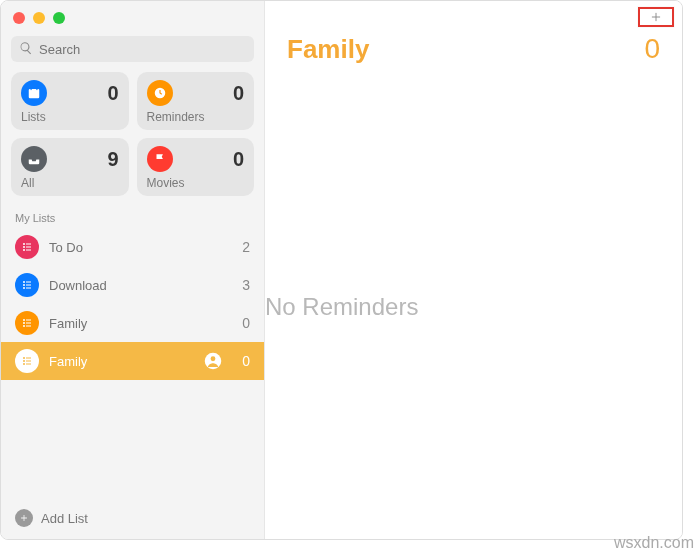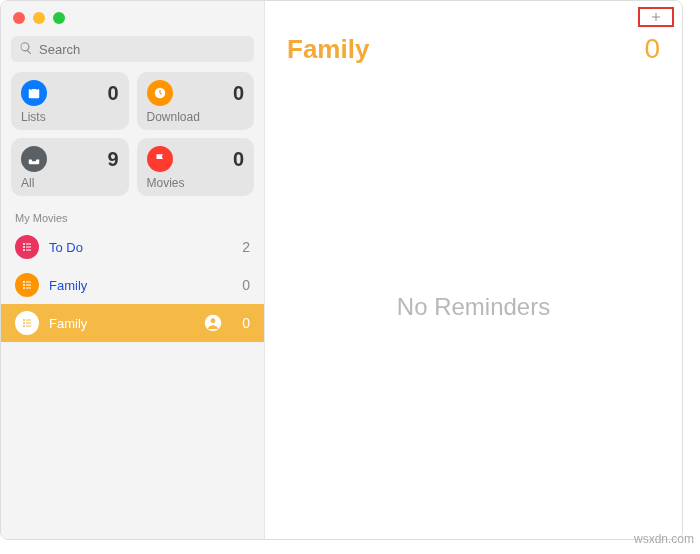--- a/index.html
+++ b/index.html
@@ -104,21 +104,21 @@
     color: #fff;
   }
   .list-row.selected .list-count { color: #fff; }
   .list-row.selected .list-name { color: #fff; }
   .list-icon {
     width: 24px; height: 24px; border-radius: 50%;
     display: flex; align-items: center; justify-content: center;
     flex-shrink: 0;
   }
   .list-icon svg { width: 12px; height: 12px; fill: #fff; }
-  .list-name { color: #1d4ed8; font-size: 13px; }
+  .list-name { color: #737373; font-size: 13px; }
   .shared-icon {
     width: 18px; height: 18px; margin-right: 4px;
   }
   .shared-icon svg { fill: #fff; width: 18px; height: 18px; }
   .footer {
     display: flex; align-items: center; gap: 8px;
     padding: 12px 14px;
     color: #777;
     cursor: pointer;
     font-size: 13px;
@@ -159,29 +159,28 @@
   .main-title {
     font-size: 26px; font-weight: 700;
   }
   .main-count {
     font-size: 28px; font-weight: 400;
   }
   .main-body {
     flex: 1;
     display: flex;
     align-items: center;
-    justify-content: center;
   }
   .empty-text {
     font-size: 24px; color: #b8b8b8; font-weight: 400;
   }
   .watermark {
     position: absolute;
-    bottom: 8px; right: 6px;
-    font-size: 12px; color: #aaa;
+    bottom: 2px; right: 6px;
+    font-size: 16px; color: #aaa;
     z-index: 10;
   }
 </style>
 </head>
 <body>
 
 <div class="app">
 
   <div class="sidebar">
     <div class="traffic">
@@ -219,21 +218,21 @@
       <div class="card">
         <div class="card-top">
           <div class="card-icon" style="background:#ff9500">
             <svg viewBox="0 0 24 24">
                 <circle cx="12" cy="12" r="9"></circle>
                 <path d="M12 7v5l3 2" stroke="#ff9500" stroke-width="2" fill="none"></path>
               </svg>
           </div>
           <div class="card-count">0</div>
         </div>
-        <div class="card-label">Download</div>
+        <div class="card-label">Reminders</div>
       </div>
 
       <div class="card">
         <div class="card-top">
           <div class="card-icon" style="background:#5b6065">
             <svg viewBox="0 0 24 24">
                 <path d="M3 13h5l1 3h6l1-3h5v6a2 2 0 01-2 2H5a2 2 0 01-2-2v-6z"></path>
               </svg>
           </div>
           <div class="card-count">9</div>
@@ -247,40 +246,54 @@
             <svg viewBox="0 0 24 24">
                 <path d="M6 3v18M6 4h11l-2 4 2 4H6"></path>
               </svg>
           </div>
           <div class="card-count">0</div>
         </div>
         <div class="card-label">Movies</div>
       </div>
     </div>
 
-    <div class="section-label">My Movies</div>
+    <div class="section-label">My Lists</div>
 
     <div class="lists">
 
       <div class="list-row">
         <div class="list-icon" style="background:#e8345f">
           <svg viewBox="0 0 24 24">
               <circle cx="6" cy="6" r="2"></circle>
               <rect x="10" y="5" width="10" height="2"></rect>
               <circle cx="6" cy="12" r="2"></circle>
               <rect x="10" y="11" width="10" height="2"></rect>
               <circle cx="6" cy="18" r="2"></circle>
               <rect x="10" y="17" width="10" height="2"></rect>
             </svg>
         </div>
         <span class="list-name">To Do</span>
         <span class="list-count">2</span>
       </div>
 
 
+      <div class="list-row">
+        <div class="list-icon" style="background:#0a7aff">
+          <svg viewBox="0 0 24 24">
+              <circle cx="6" cy="6" r="2"></circle>
+              <rect x="10" y="5" width="10" height="2"></rect>
+              <circle cx="6" cy="12" r="2"></circle>
+              <rect x="10" y="11" width="10" height="2"></rect>
+              <circle cx="6" cy="18" r="2"></circle>
+              <rect x="10" y="17" width="10" height="2"></rect>
+            </svg>
+        </div>
+        <span class="list-name">Download</span>
+        <span class="list-count">3</span>
+      </div>
 
       <div class="list-row">
         <div class="list-icon" style="background:#ff9500">
           <svg viewBox="0 0 24 24">
               <circle cx="6" cy="6" r="2"></circle>
               <rect x="10" y="5" width="10" height="2"></rect>
               <circle cx="6" cy="12" r="2"></circle>
               <rect x="10" y="11" width="10" height="2"></rect>
               <circle cx="6" cy="18" r="2"></circle>
               <rect x="10" y="17" width="10" height="2"></rect>
@@ -307,20 +320,29 @@
               <circle cx="12" cy="12" r="11" fill="#fff"></circle>
               <circle cx="12" cy="9" r="3.2" fill="#f5b946"></circle>
               <path d="M5 20c1-4 5-5 7-5s6 1 7 5" fill="#f5b946"></path>
             </svg>
         </span>
         <span class="list-count" style="margin-left:6px">0</span>
       </div>
 
     </div>
 
+    <div class="footer">
+      <span class="plus-circle">
+        <svg viewBox="0 0 24 24">
+            <path d="M11 5h2v14h-2z"></path>
+            <path d="M5 11h14v2H5z"></path>
+          </svg>
+      </span>
+      <span>Add List</span>
+    </div>
   </div>
 
   <div class="main">
     <div class="main-topbar">
       <div class="add-btn">
         <svg viewBox="0 0 24 24">
             <path d="M12 5v14M5 12h14"></path>
           </svg>
       </div>
     </div>

